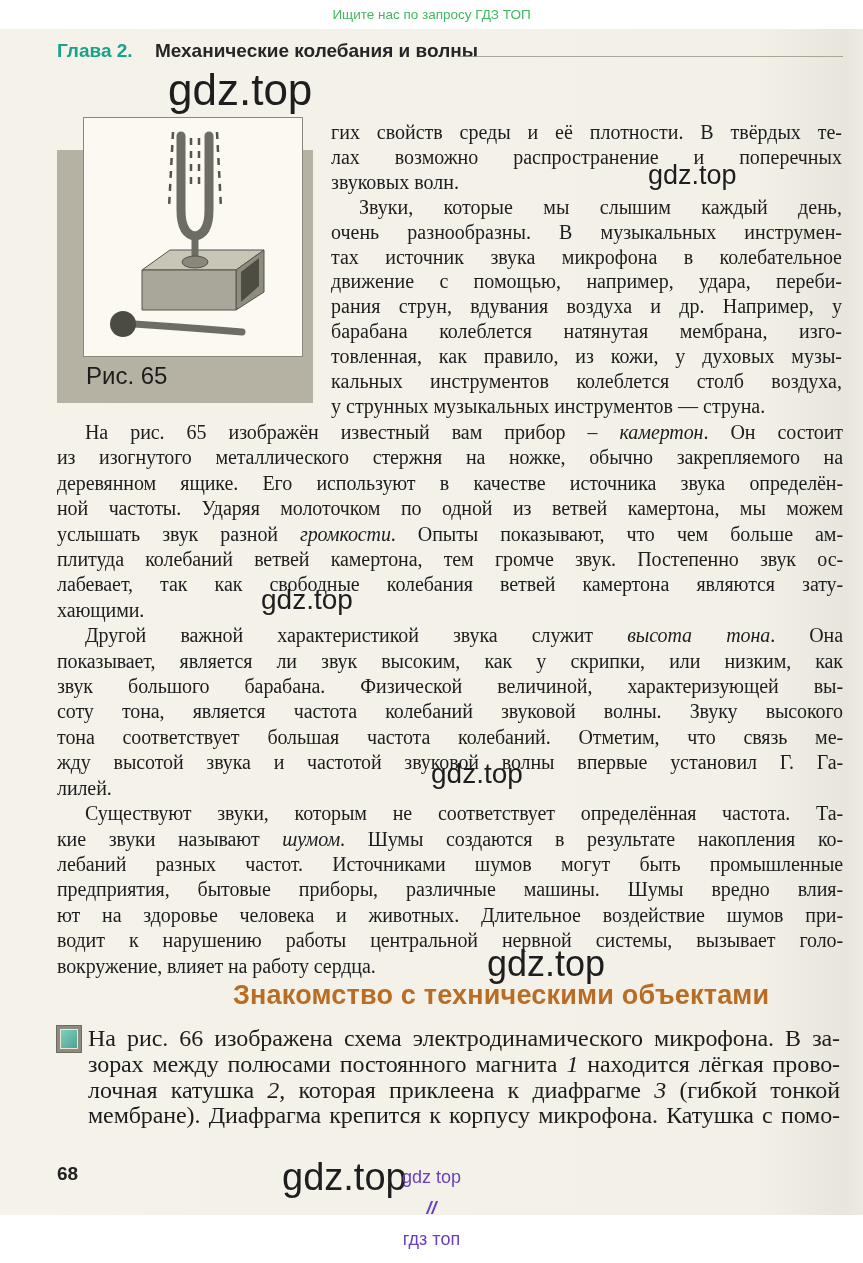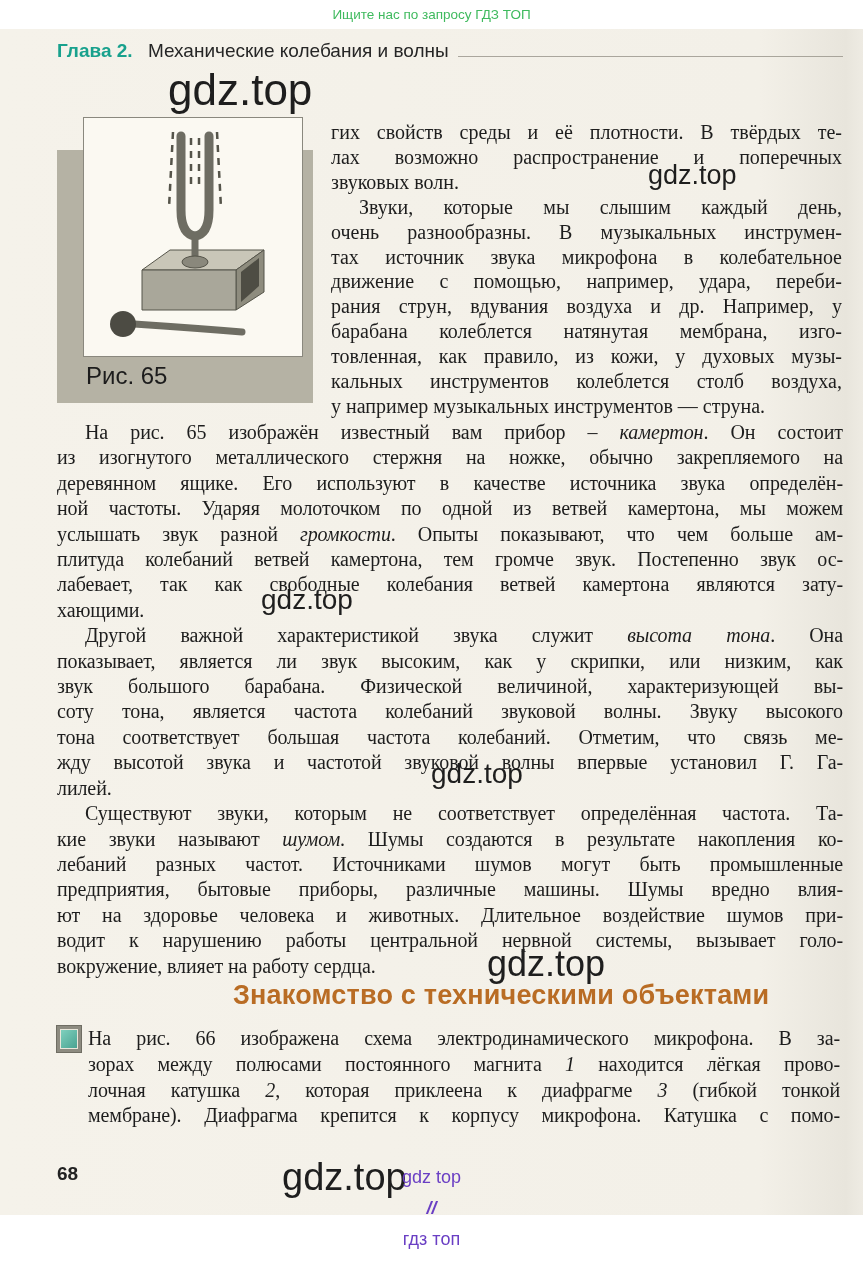--- a/index.html
+++ b/index.html
@@ -12,30 +12,30 @@
   .promo-text{font-family:"Liberation Sans",sans-serif;font-size:13.5px;color:#3fba5e;}
   .footer-links{font-family:"Liberation Sans",sans-serif;font-size:18px;color:#6a3fc4;display:flex;gap:10px;align-items:center;flex-direction:column;}
   .footer-links a{color:#6a3fc4;text-decoration:none;}
   .footer-sep{font-style:italic;font-weight:bold;}
   
   .scan{position:absolute;top:29px;left:0;right:0;bottom:48px;
         background:linear-gradient(90deg,#f5f2ea 0%,#f3f0e8 88%,#e8e5dc 98%,#eeebe3 100%);}
   
   .chapter{position:absolute;left:57px;top:11px;font-family:"Liberation Sans",sans-serif;font-size:19px;white-space:nowrap;}
   .ch-label{color:#18a18d;font-weight:bold;}
-  .ch-title{color:#262626;font-weight:400;margin-left:10px;}
+  .ch-title{color:#262626;font-weight:700;margin-left:17px;}
   .ch-rule{position:absolute;left:458px;top:27px;width:385px;border-top:1.5px solid #97948a;opacity:.8;}
   
   .fig-panel{position:absolute;left:57px;top:121px;width:256px;height:253px;background:#b5b2a4;}
   .fig-image{position:absolute;left:83px;top:88px;width:218px;height:238px;background:#fbf9f2;border:1px solid #8a887e;}
   .fig-caption{position:absolute;left:86px;top:333px;font-family:"Liberation Sans",sans-serif;font-size:24px;color:#1c1c1c;}
   
   .rcol{position:absolute;left:331px;top:91px;width:511px;font-size:20px;line-height:24.9px;}
   .paras{position:absolute;left:57px;top:391px;width:786px;font-size:20px;line-height:25.4px;letter-spacing:-0.1px;}
-  .task{position:absolute;left:88px;top:997px;width:752px;font-size:20px;line-height:25.8px;letter-spacing:-0.1px;}
+  .task{position:absolute;left:88px;top:997px;width:752px;font-size:24px;line-height:25.8px;letter-spacing:-0.1px;}
   .line{text-align:justify;text-align-last:justify;}
   .line.end{text-align-last:left;}
   .line.ind{padding-left:28px;}
   .line i{font-style:italic;}
   
   .section-heading{position:absolute;left:233px;top:951px;margin:0;font-family:"Liberation Sans",sans-serif;
         font-size:27px;font-weight:bold;color:#b96c24;letter-spacing:.2px;white-space:nowrap;}
   
   .marker{position:absolute;left:56px;top:996px;width:26px;height:28px;background:#8d8b80;
         border:1px solid #6f6d63;padding:3px;box-sizing:border-box;}
@@ -101,21 +101,21 @@
         <div class="line"><span>лах возможно распространение и поперечных</span></div>
         <div class="line end"><span>звуковых волн.</span></div>
         <div class="line ind"><span>Звуки, которые мы слышим каждый день,</span></div>
         <div class="line"><span>очень разнообразны. В музыкальных инструмен-</span></div>
         <div class="line"><span>тах источник звука микрофона в колебательное</span></div>
         <div class="line"><span>движение с помощью, например, удара, переби-</span></div>
         <div class="line"><span>рания струн, вдувания воздуха и др. Например, у</span></div>
         <div class="line"><span>барабана колеблется натянутая мембрана, изго-</span></div>
         <div class="line"><span>товленная, как правило, из кожи, у духовых музы-</span></div>
         <div class="line"><span>кальных инструментов колеблется столб воздуха,</span></div>
-        <div class="line end"><span>у например музыкальных инструментов — струна.</span></div>
+        <div class="line end"><span>у струнных музыкальных инструментов — струна.</span></div>
       </div>
 
     <div class="paras" id="paras">
         <div class="line ind"><span>На рис. 65 изображён известный вам прибор – </span><i>камертон</i><span>. Он состоит</span></div>
         <div class="line"><span>из изогнутого металлического стержня на ножке, обычно закрепляемого на</span></div>
         <div class="line"><span>деревянном ящике. Его используют в качестве источника звука определён-</span></div>
         <div class="line"><span>ной частоты. Ударяя молоточком по одной из ветвей камертона, мы можем</span></div>
         <div class="line"><span>услышать звук разной </span><i>громкости</i><span>. Опыты показывают, что чем больше ам-</span></div>
         <div class="line"><span>плитуда колебаний ветвей камертона, тем громче звук. Постепенно звук ос-</span></div>
         <div class="line"><span>лабевает, так как свободные колебания ветвей камертона являются зату-</span></div>

